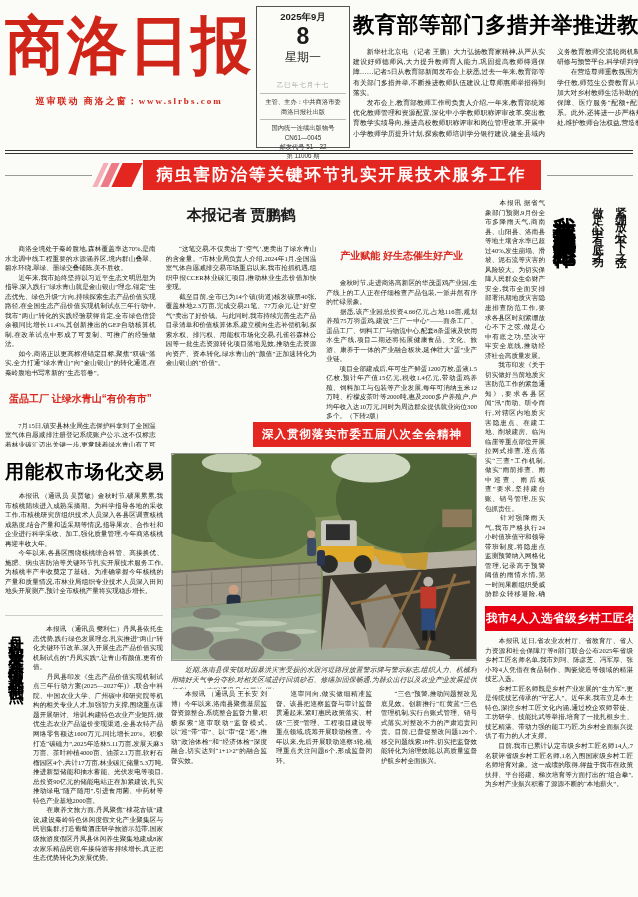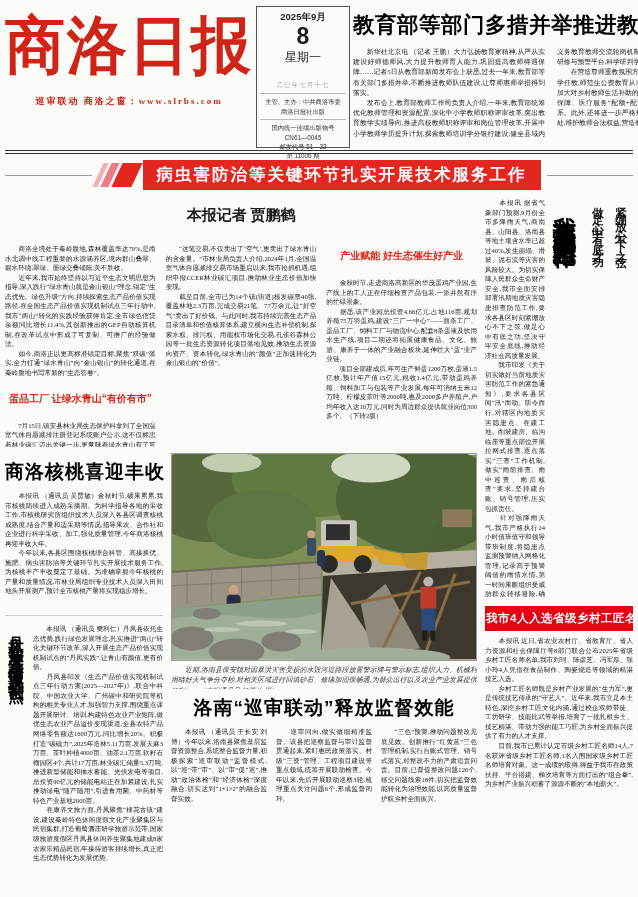--- a/index.html
+++ b/index.html
@@ -136,26 +136,27 @@
         <div class="mcol">
           <p class="mcol">　　“这笔交易,不仅卖出了‘空气’,更卖出了绿水青山的含金量。”市林业局负责人介绍,2024年1月,全国温室气体自愿减排交易市场重启以来,我市抢抓机遇,组织申报CCER林业碳汇项目,推动林业生态价值加快变现。
 　　截至目前,全市已为14个镇(街道)核发碳票40张,覆盖林地2.3万亩,完成交易21笔、77万余元,让“好空气”卖出了好价钱。与此同时,我市持续完善生态产品目录清单和价值核算体系,建立横向生态补偿机制,探索水权、排污权、用能权市场化交易,孔雀谷森林公园等一批生态资源转化项目落地见效,推动生态资源向资产、资本转化,绿水青山的“颜值”正加速转化为金山银山的“价值”。</p>
         </div>
         <div class="mcol">
           <h4 class="subhead">产业赋能 好生态催生好产业</h4>
           <p class="mcol">　　金秋时节,走进商洛高新区的华茂蛋鸡产业园,生产线上的工人正在仔细检查产品包装,一派井然有序的忙碌景象。
 　　据悉,该产业园总投资4.66亿元,占地116亩,规划养殖75万羽蛋鸡,建设“三厂一中心”——面条工厂、蛋品工厂、饲料工厂与物流中心,配套8条蛋液及饮用水生产线,项目二期还将拓展健康食品、文化、旅游、康养于一体的产业融合板块,延伸壮大“蛋”业产业链。
 　　项目全部建成后,年可生产鲜蛋1200万枚,蛋液1.5亿枚,预计年产值15亿元,税收1.4亿元,带动蛋鸡养殖、饲料加工与包装等产业发展,每年可消纳玉米12万吨、柠檬皮茶叶等2000吨,惠及2000多户养殖户,户均年收入达10万元,同时为周边群众提供就业岗位300多个。（下转2版）</p>
         </div>
+        <div class="slogan">深入贯彻落实市委五届八次全会精神</div>
       </div>
 
       <div class="lower">
 
         <div class="leftcol">
-          <h3 class="sec-hl">商洛核桃喜迎丰收</h3>
+          <h3 class="sec-hl">用能权市场化交易</h3>
           <p class="tiny walnut-body">　　本报讯 （通讯员 吴贾敏）金秋时节,硕果累累,我市核桃陆续进入成熟采摘期。为科学指导各地的采收工作,市核桃研究所组织技术人员深入各县区调查核桃成熟度,结合产量和适采期等情况,指导果农、合作社和企业进行科学采收、加工,强化质量管理,今年商洛核桃再迎丰收大年。
 　　今年以来,各县区围绕核桃综合科管、高接换优、施肥、病虫害防治等关键环节扎实开展技术服务工作,为核桃丰产丰收奠定了基础。为准确掌握今年核桃的产量和质量情况,市林业局组织专业技术人员深入田间地头开展测产,预计全市核桃产量将实现稳步增长。</p>
 
           <div class="danfeng">
             <div class="v-hl">丹凤扎实开展生态产品价值实现机制试点</div>
             <p class="tiny danfeng-body">　　本报讯 （通讯员 樊利仁）丹凤县依托生态优势,践行绿色发展理念,扎实推进“两山”转化关键环节改革,深入开展生态产品价值实现机制试点的“丹凤实践”,让青山有颜值,更有价值。
 　　丹凤县印发《生态产品价值实现机制试点三年行动方案(2025—2027年)》,联合中科院、中国农业大学、广州碳中和研究院等机构的相关专业人才,加强智力支撑,围绕重点课题开展研讨、培训,构建特色农业产业矩阵,做优生态农业产品溢价变现渠道,全县农特产品网络零售额达1600万元,同比增长20%。积极打造“碳磁力”,2025年造林5.11万亩,发展天麻3万亩、茶叶种植4000亩、油茶2.1万亩,软籽石榴园区4个,共计17万亩,林业碳汇储量5.3万吨,推进新型储能和抽水蓄能、光伏发电等项目,总投资90亿元的储能电站正在加紧建设,扎实推动绿电“随产随用”,引进食用菌、中药材等特色产业基地2000亩。
 　　在康养文旅方面,丹凤聚焦“棣花古镇”建设,建设秦岭特色休闲度假文化产业聚集区与民宿集群,打造葡萄酒庄研学旅游示范带,国家级旅游度假区丹凤县休闲养生聚集地建成8家农家乐精品民宿,年接待游客持续增长,真正把生态优势转化为发展优势。</p>
           </div>
         </div>
@@ -238,21 +239,20 @@
               <g fill="#c9d2c0" opacity="0.7">
                 <ellipse cx="90" cy="170" rx="26" ry="3"></ellipse>
                 <ellipse cx="50" cy="176" rx="18" ry="2.5"></ellipse>
                 <ellipse cx="130" cy="178" rx="16" ry="2.5"></ellipse>
               </g>
               <ellipse cx="200" cy="204" rx="80" ry="10" fill="#a3ad9b"></ellipse>
             </svg>
           </div>
           <p class="caption">　　近期,洛南县保安镇对因暴洪灾害受损的水毁河堤路段放置警示牌与警示标志,组织人力、机械利用晴好天气争分夺秒,对相关区域进行回填砂石、修缮加固保畅通,为群众出行以及农业产业发展提供便利。　（本报通讯员 杨开让 摄）</p>
 
-          <h3 class="sec-hl">洛南“巡审联动”释放监督效能</h3>
           <div class="lncols">
             <p class="tiny">　　本报讯 （通讯员 王长安 刘博）今年以来,洛南县聚焦基层监督资源整合,系统整合监督力量,积极探索“巡审联动”监督模式,以“巡”带“审”、以“审”促“巡”,推动“政治体检”和“经济体检”深度融合,切实达到“1+1&gt;2”的融合监督实效。</p>
             <p class="tiny">　　巡审同向,做实做细精准监督。该县把巡察监督与审计监督贯通起来,紧盯惠民政策落实、村级“三资”管理、工程项目建设等重点领域,统筹开展联动检查。今年以来,先后开展联动巡察3轮,梳理重点关注问题6个,形成监督闭环。</p>
             <p class="tiny">　　“三色”预警,推动问题整改见底见效。创新推行“红黄蓝”三色管理机制,实行台账式管理、销号式落实,对整改不力的严肃追责问责。目前,已督促整改问题126个,移交问题线索18件,切实把监督效能转化为治理效能,以高质量监督护航乡村全面振兴。</p>
           </div>
         </div>
       </div>
     </div>
 
     <aside class="rail">

